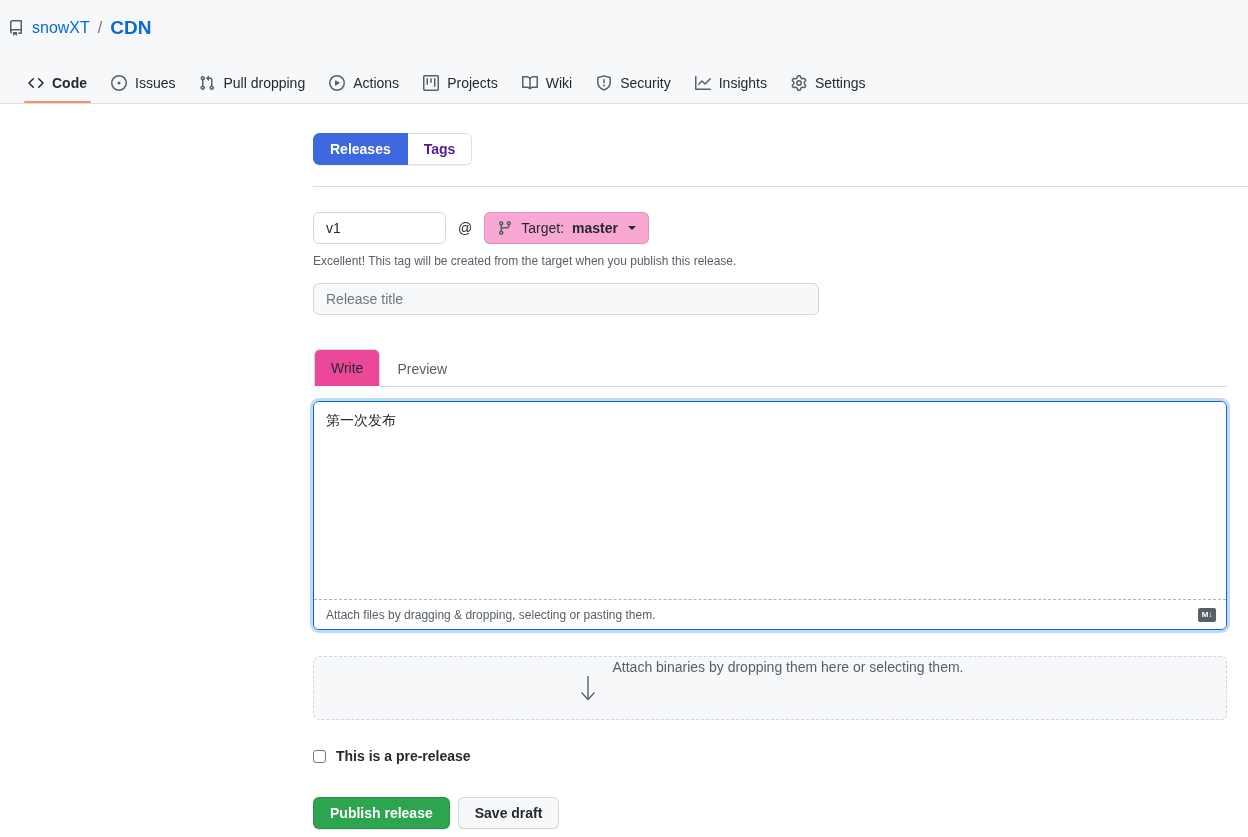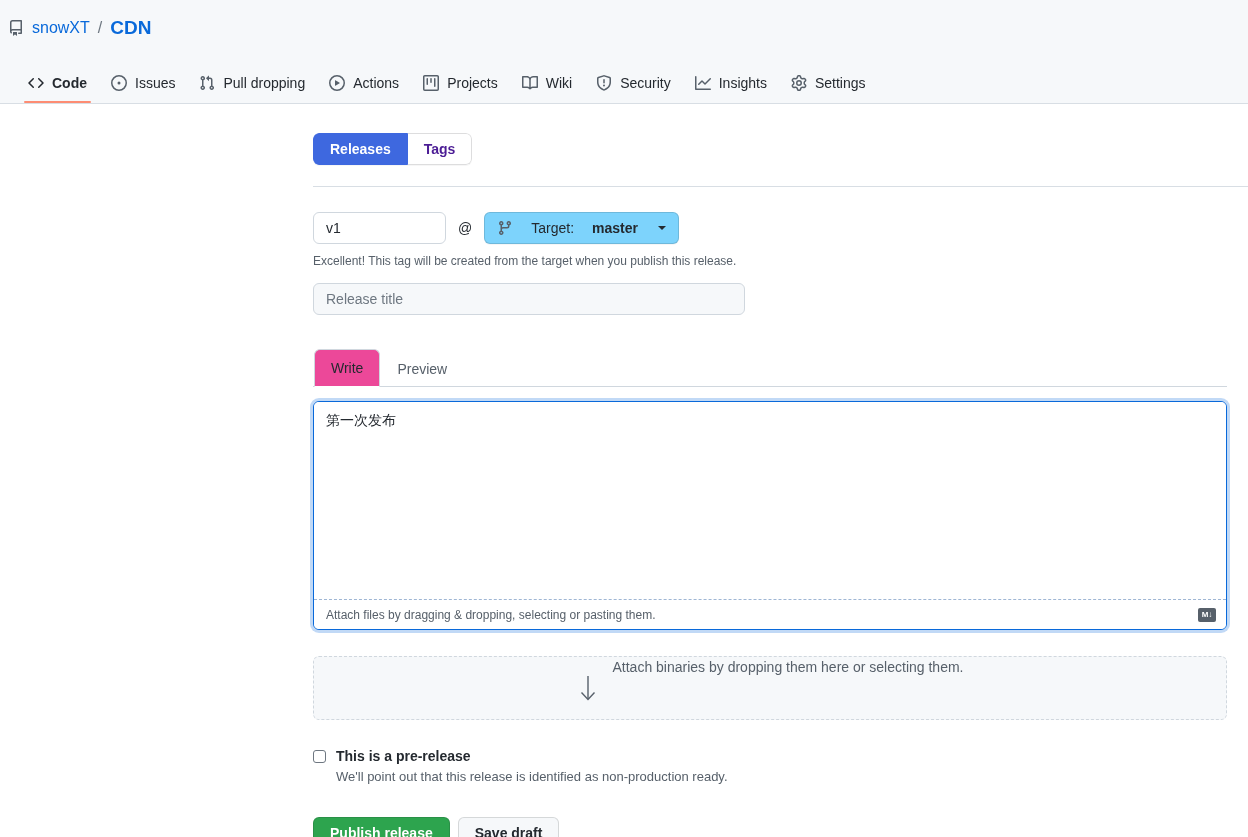--- a/index.html
+++ b/index.html
@@ -179,27 +179,27 @@
   }
   .at-sign {
     color: #24292f;
     font-size: 14px;
     line-height: 20px;
     padding: 0 12px;
   }
   .target-btn {
     display: inline-flex;
     align-items: center;
-    gap: 18px;
+    gap: 8px;
     height: 32px;
     padding: 5px 12px;
     font-size: 14px;
     line-height: 20px;
     color: #24292f;
-    background: #7dd3fc;
+    background: #f9a8d4;
     border: 1px solid rgba(27,31,36,0.15);
     border-radius: 6px;
     cursor: pointer;
     font-family: inherit;
     box-shadow: 0 1px 0 rgba(27,31,36,0.04);
   }
   .target-btn .branch-ic {
     width: 16px;
     height: 16px;
     display: inline-flex;
@@ -222,21 +222,21 @@
     font-size: 12px;
     line-height: 18px;
     color: #57606a;
     margin-top: 8px;
   }
 
   
   .release-title-input {
     display: block;
     margin-top: 13px;
-    width: 432px;
+    width: 506px;
     height: 32px;
     padding: 5px 12px;
     font-size: 14px;
     line-height: 20px;
     color: #24292f;
     border: 1px solid #d0d7de;
     border-radius: 6px;
     background: #f6f8fa;
     font-family: inherit;
     outline: none;
@@ -579,21 +579,20 @@
         </svg>
       </span>
       <span class="dropzone-text">Attach binaries by dropping them here or selecting them.</span>
     </div>
 
     
     <div class="prerelease">
       <input class="pr-checkbox" type="checkbox" style="">
       <div class="pr-texts">
         <label class="pr-label">This is a pre-release</label>
-        <span class="pr-note">We'll point out that this release is identified as non-production ready.</span>
       </div>
     </div>
 
     
     <div class="actions">
       <button class="btn-primary" type="button">Publish release</button>
       <button class="btn-default" type="button">Save draft</button>
     </div>
 
   </div>

